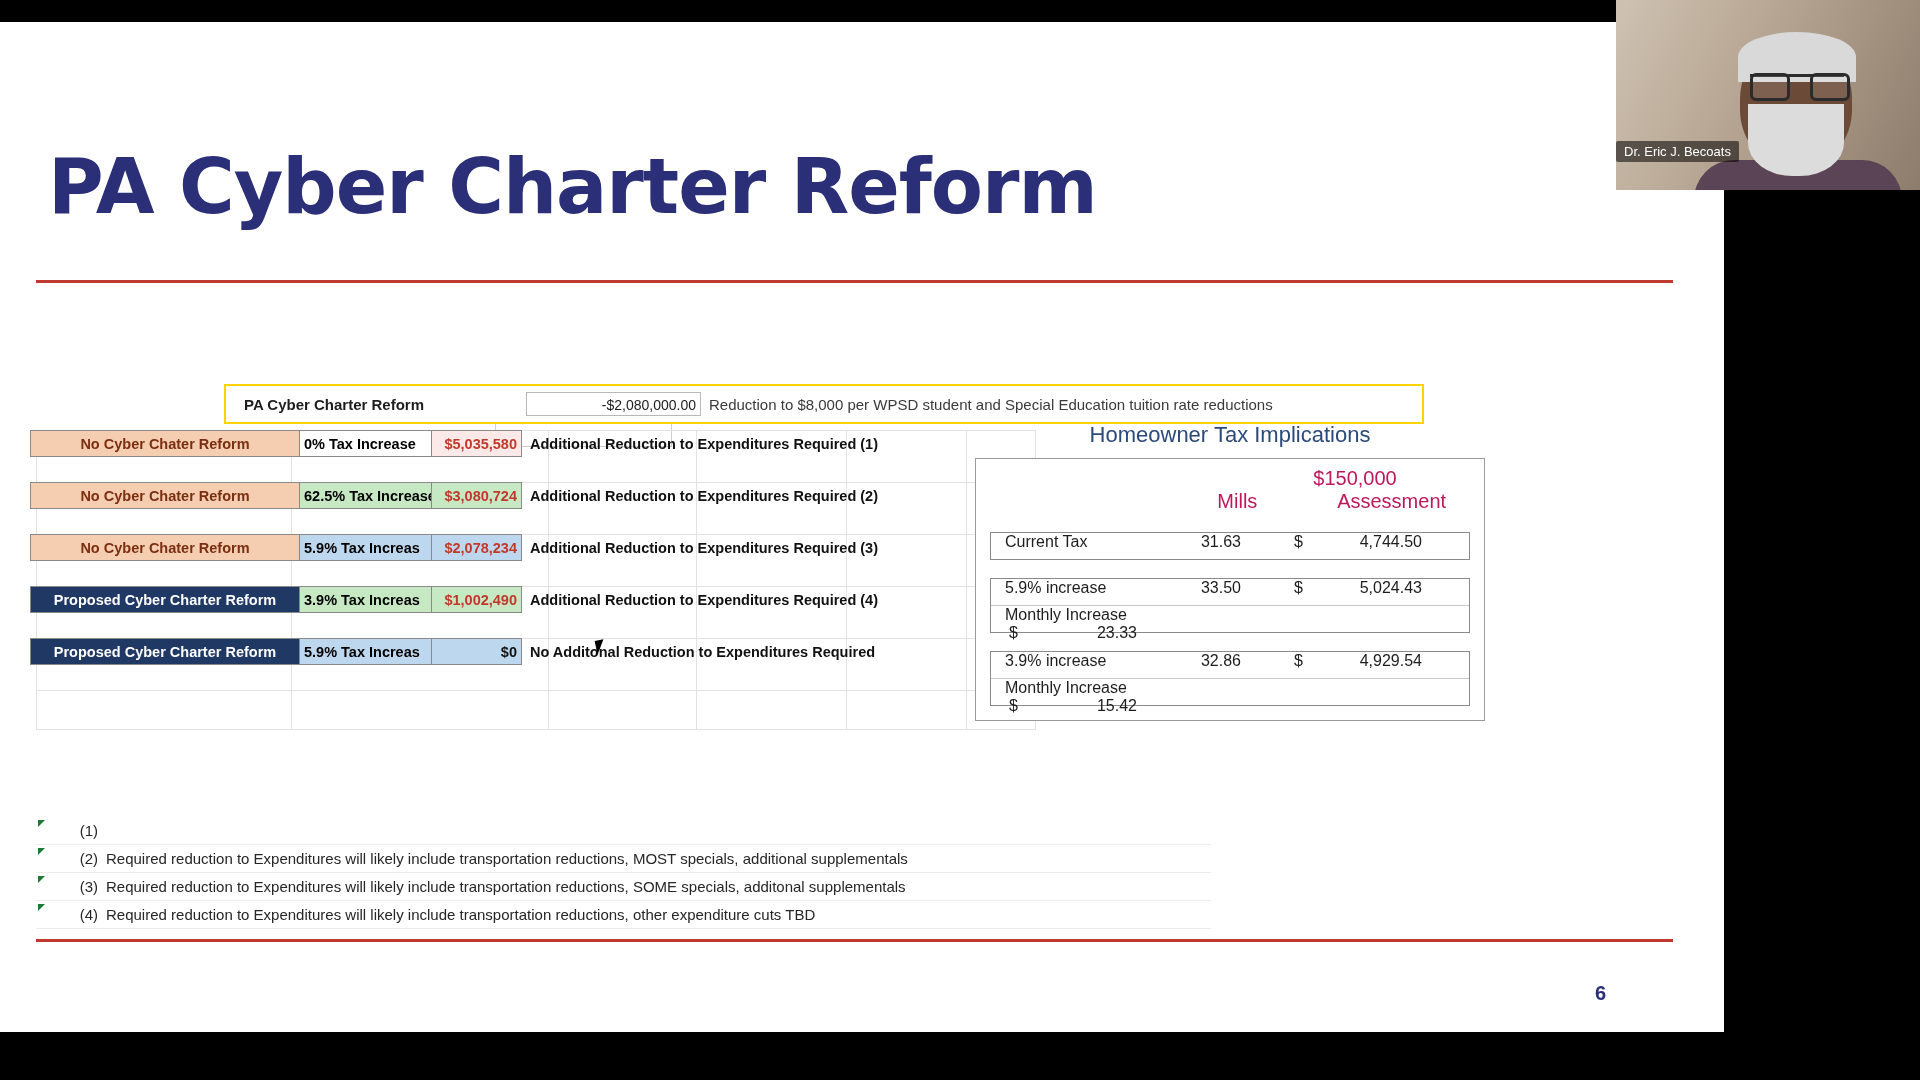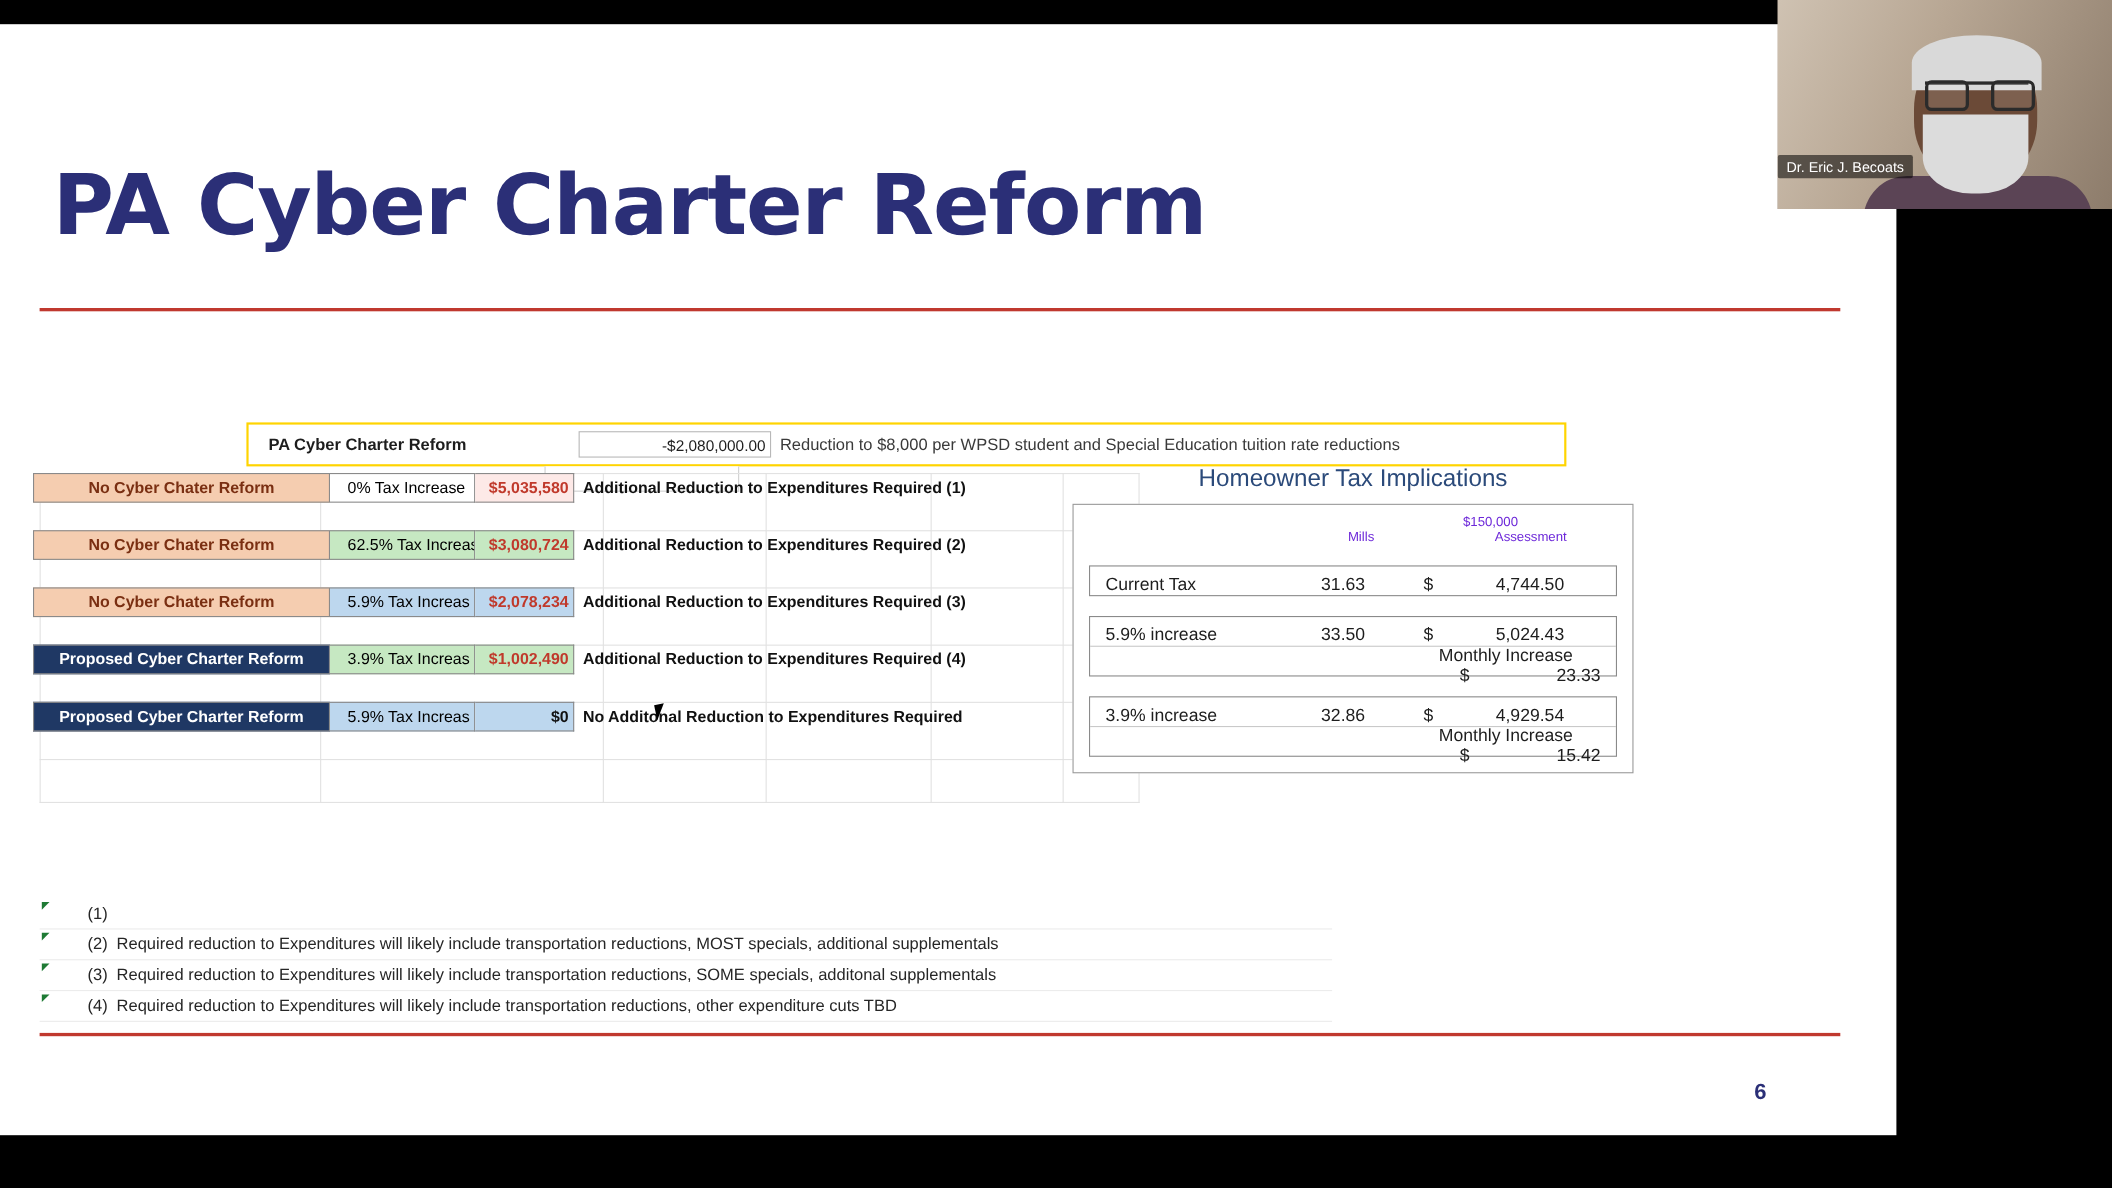--- a/index.html
+++ b/index.html
@@ -143,22 +143,22 @@
     justify-content: center;
     font-weight: bold;
     box-sizing: border-box;
   }
   .cell-tax {
     width: 132px;
     border: 1px solid #8a8a8a;
     border-left: none;
     display: flex;
     align-items: center;
-    padding-left: 16px;
-    font-weight: normal;
+    padding-left: 4px;
+    font-weight: bold;
     box-sizing: border-box;
     overflow: hidden;
     white-space: nowrap;
     background: #ffffff;
   }
   .cell-amt {
     width: 90px;
     border: 1px solid #8a8a8a;
     border-left: none;
     display: flex;
@@ -237,32 +237,32 @@
     font-family: "Liberation Sans", sans-serif;
   }
   #homeowner .ho-box {
     border: 1px solid #9a9a9a;
     background: #fff;
     padding: 8px 14px 14px 14px;
     box-sizing: border-box;
   }
   .ho-head {
     display: flex;
-    font-size: 12px;
-    color: #6d28d9;
+    font-size: 20px;
+    color: #be185d;
   }
   .ho-head .c1 { width: 175px; }
   .ho-head .c2 { width: 110px; text-align: center; }
   .ho-head .c3 { width: 160px; text-align: center; }
   .ho-row {
     display: flex;
     font-size: 16px;
     color: #1d1d1d;
     height: 26px;
-    align-items: flex-end;
+    align-items: flex-start;
   }
   .ho-row .c1 { width: 175px; padding-left: 14px; box-sizing: border-box; }
   .ho-row .c2 { width: 110px; text-align: center; }
   .ho-row .c3 { width: 160px; display: flex; justify-content: space-between; padding: 0 14px 0 18px; box-sizing: border-box;}
   .ho-group {
     border: 1px solid #8a8a8a;
     margin-top: 8px;
   }
   .ho-group .ho-row + .ho-row { border-top: 1px solid #c9c9c9; flex-direction: column; }
   .ho-spacer { height: 10px; }

